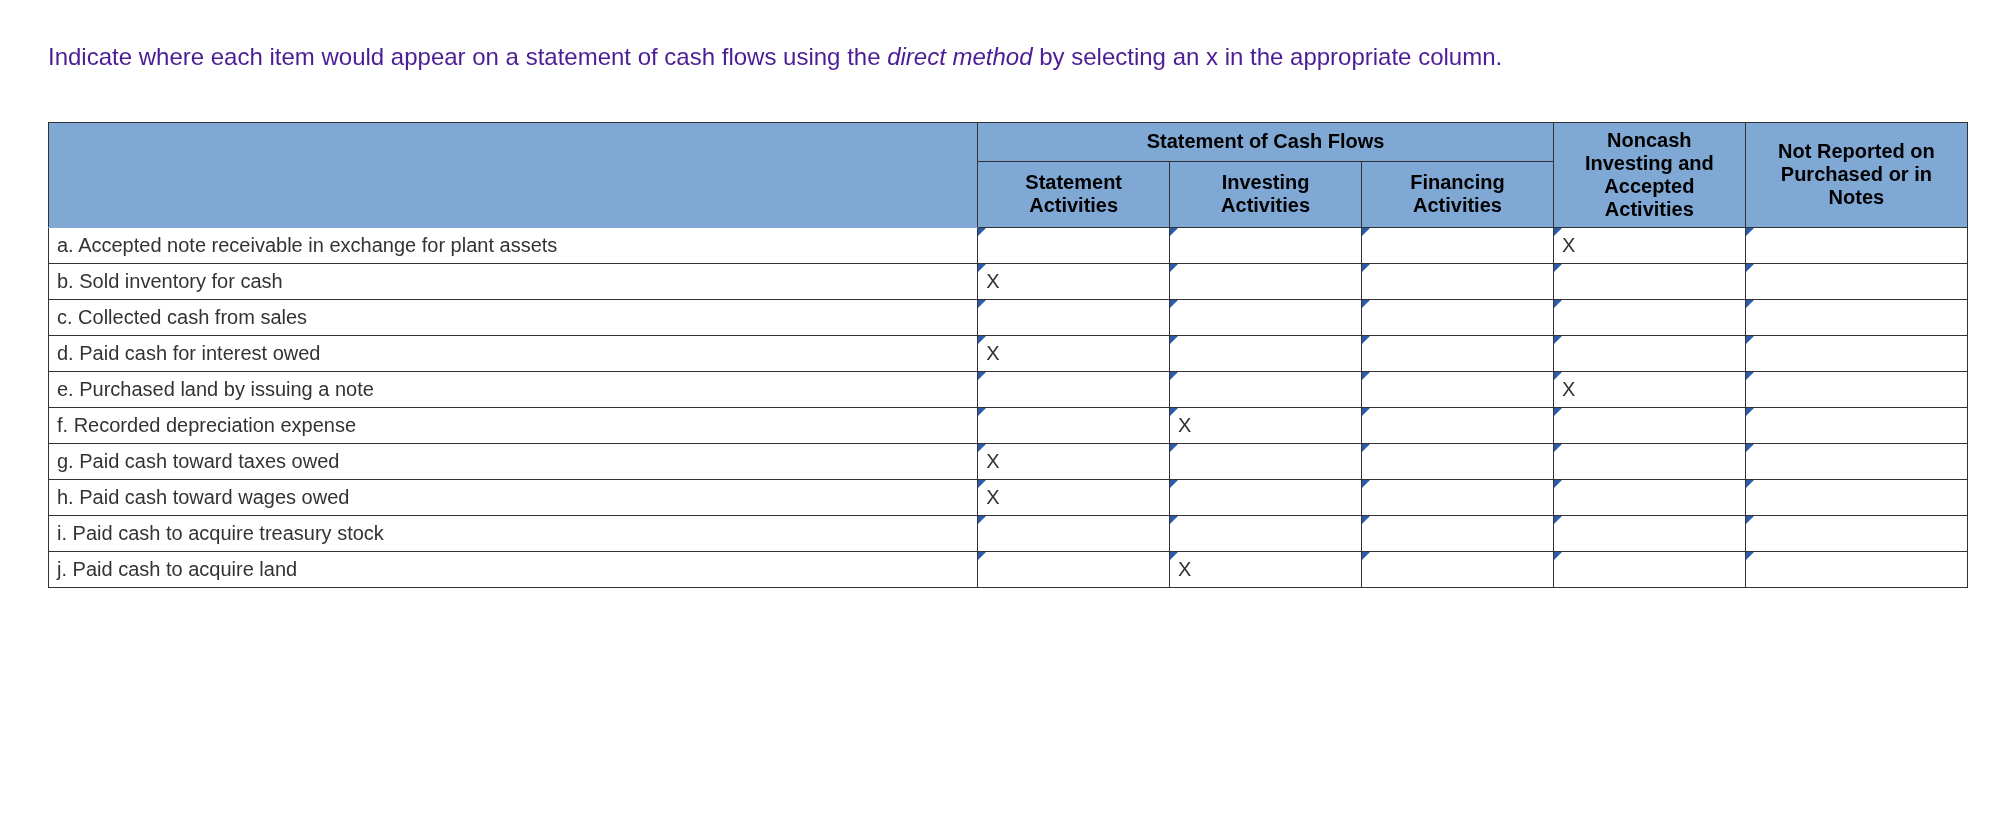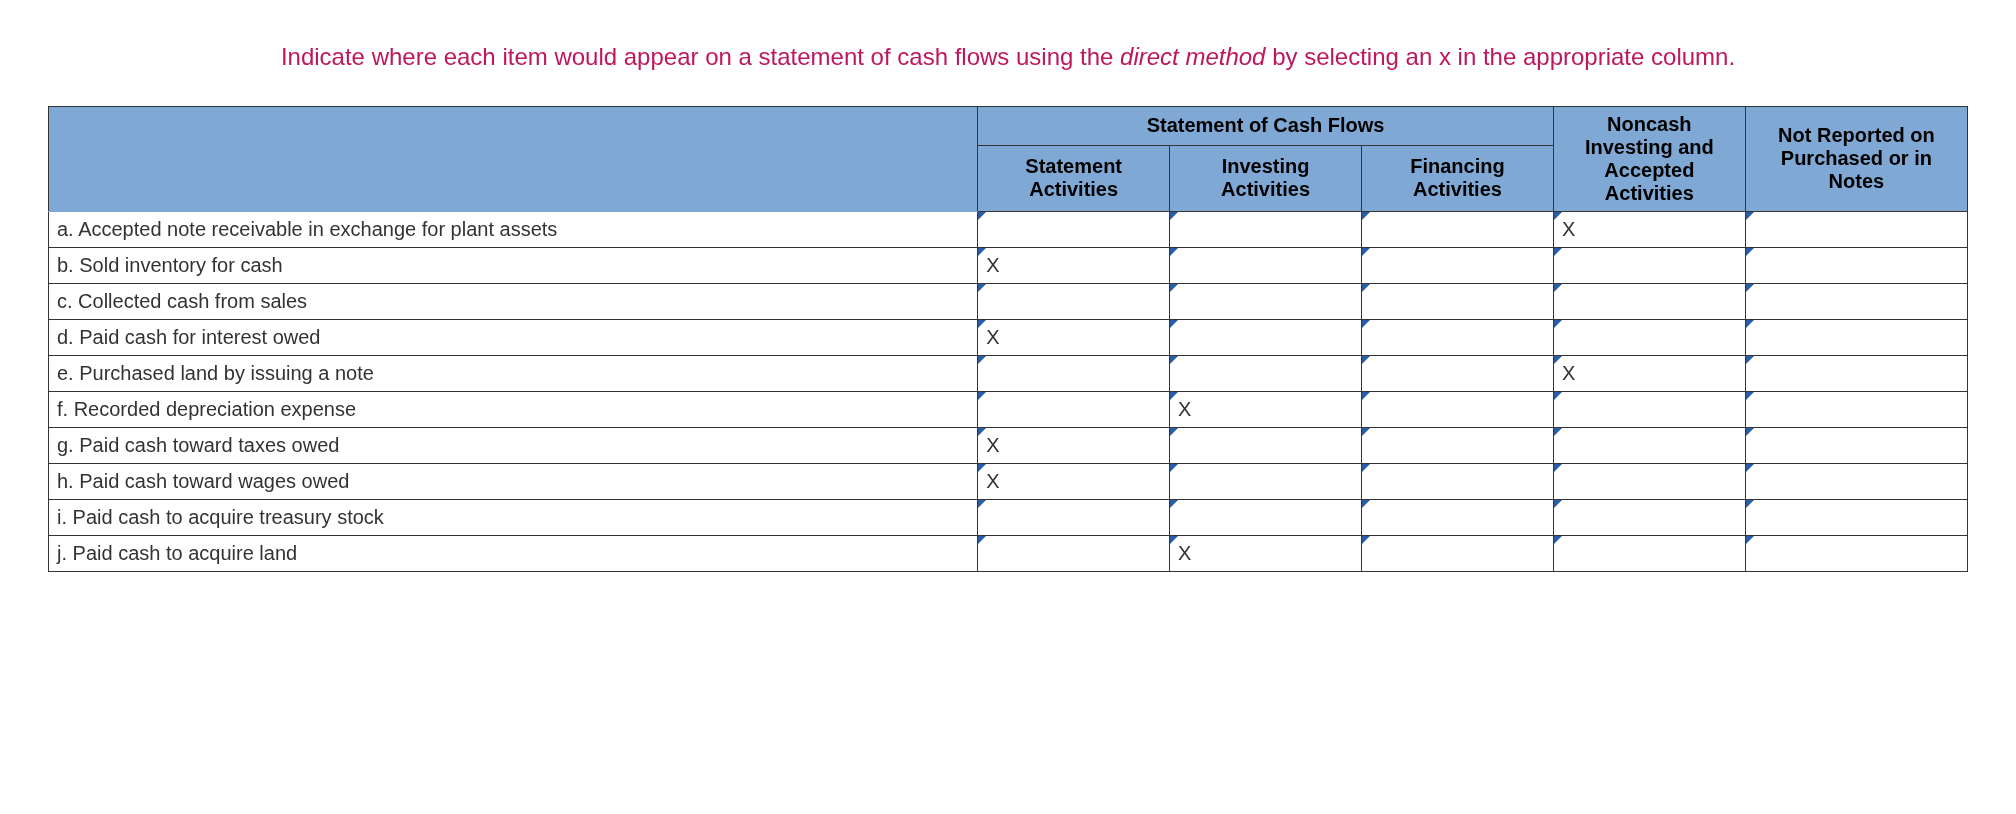--- a/index.html
+++ b/index.html
@@ -5,23 +5,22 @@
   body {
     font-family: Arial, Helvetica, sans-serif;
     margin: 0;
     padding: 40px 48px;
     color: #333;
     font-size: 20px;
   }
   .instructions {
     font-size: 24px;
     line-height: 1.4;
-    margin-bottom: 32px;
-    color: #be185d;
-    text-align: center;
+    margin-bottom: 48px;
+    color: #4c1d95;
   }
   .instructions em {
     font-style: italic;
   }
   table {
     border-collapse: collapse;
     width: 100%;
     table-layout: fixed;
     margin-top: 20px;
   }

